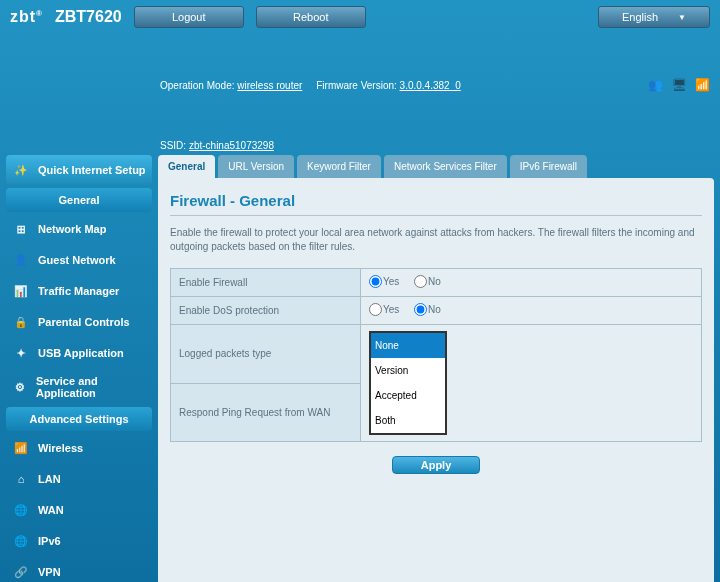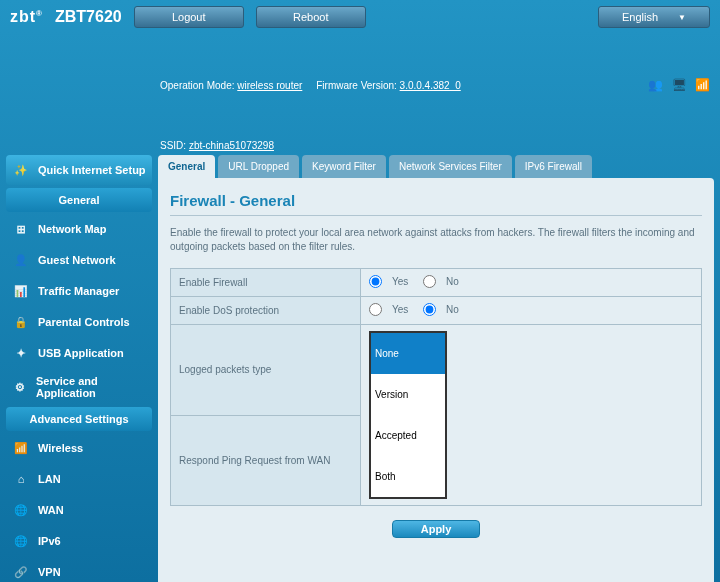--- a/index.html
+++ b/index.html
@@ -161,29 +161,29 @@
 }
 table.form td {
   border: 1px solid #a9bfcb;
   padding: 6px 8px;
   font-size: 10px;
   color: #5b7382;
   vertical-align: middle;
 }
 table.form td.label { width: 190px; background: #d6e6ee; }
 table.form td.val { background: #e4eef3; }
-.radio { display: inline-flex; align-items: center; gap: 10px; margin-right: 12px; }
+.radio { display: inline-flex; align-items: center; gap: 1px; margin-right: 12px; }
 .dropdown {
   border: 2px solid #333;
   background: #fff;
   width: 78px;
   font-size: 10px;
   color: #000;
 }
-.dropdown .opt { padding: 15px 4px; }
+.dropdown .opt { padding: 7px 4px; }
 .dropdown .opt.selected { background: #1080c8; color: #fff; }
 .apply-row { text-align: center; padding-top: 14px; }
 .apply-btn {
   background: linear-gradient(to bottom, #4eb6e4, #1b89bd);
   border: 1px solid #157aa8;
   color: #fff;
   font-weight: bold;
   padding: 2px 28px;
   border-radius: 4px;
   font-size: 11px;
@@ -282,21 +282,21 @@
     </div>
     <div class="sb-item active">
       <span class="sb-icon">🛡</span>
       <span>Firewall</span>
     </div>
   </div>
 
   <div class="content">
     <div class="tabs">
       <button class="tab active">General</button>
-      <button class="tab">URL Dropped</button>
+      <button class="tab">URL Version</button>
       <button class="tab">Keyword Filter</button>
       <button class="tab">Network Services Filter</button>
       <button class="tab">IPv6 Firewall</button>
     </div>
 
     <div class="panel">
       <h2>Firewall - General</h2>
       <hr class="sep">
       <p class="desc">Enable the firewall to protect your local area network against attacks from hackers. The firewall filters the incoming and outgoing packets based on the filter rules.</p>
 

